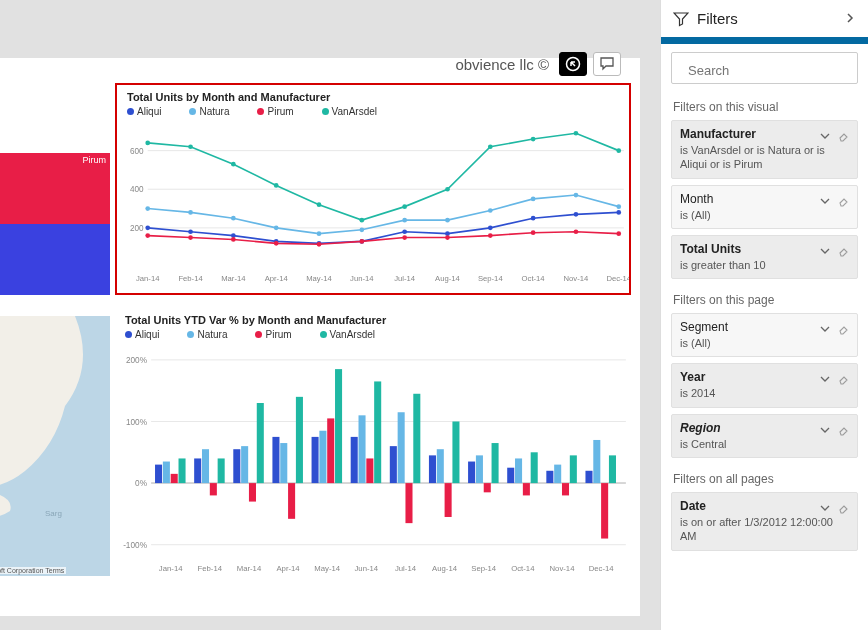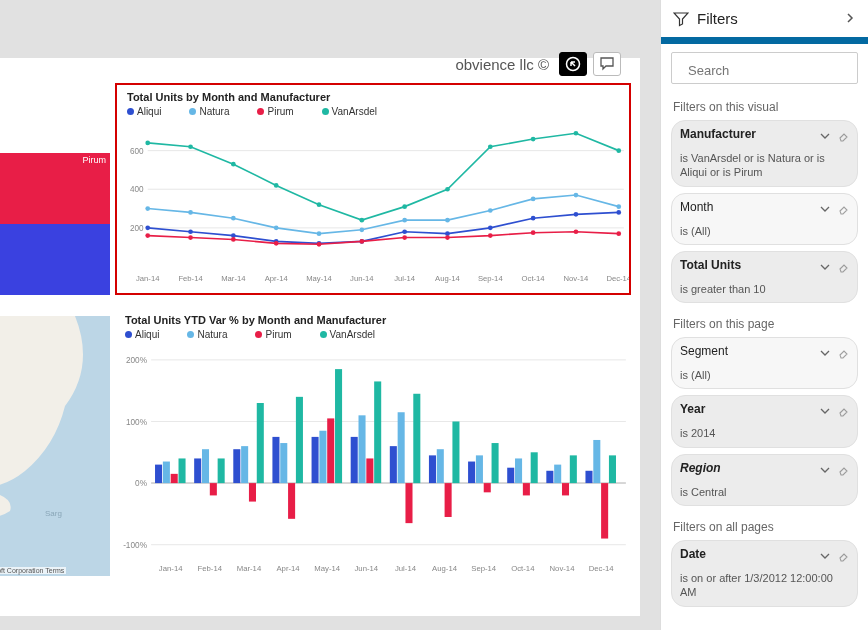--- a/index.html
+++ b/index.html
@@ -26,27 +26,27 @@
   .plot{position:relative;width:100%;height:calc(100% - 40px);margin-top:2px}
 
   
   .filters-pane{position:absolute;right:0;top:0;width:208px;height:630px;background:#fff;border-left:1px solid #ddd;display:flex;flex-direction:column}
   .fp-header{display:flex;align-items:center;gap:8px;padding:10px 12px;border-bottom:7px solid #0369a1}
   .fp-header .title{font-size:15px;font-weight:400;color:#222;flex:1}
   .search-row{padding:8px 10px}
   .search-box{display:flex;align-items:flex-end;gap:8px;border:1px solid #ccc;border-radius:2px;padding:5px 8px;height:32px}
   .search-box input{border:none;outline:none;font-size:13px;flex:1;color:#555;background:transparent}
   .section-label{font-size:12px;color:#666;padding:8px 12px 4px 12px}
-  .filter-card{margin:2px 10px 6px 10px;border:1px solid #e0e0e0;border-radius:14px;background:#f7f7f7;padding:6px 8px}
+  .filter-card{margin:2px 10px 6px 10px;border:1px solid #e0e0e0;border-radius:2px;background:#f7f7f7;padding:6px 8px}
   .filter-card.active{background:#ececec}
   .fc-head{display:flex;align-items:center;gap:6px}
   .fc-name{font-size:12px;flex:1;color:#222}
   .fc-name.bold{font-weight:600}
   .fc-name.italic{font-style:italic;font-weight:600}
-  .fc-desc{font-size:11px;color:#555;margin-top:10px;line-height:1.3}
+  .fc-desc{font-size:11px;color:#555;margin-top:2px;line-height:1.3}
   .chev{width:12px;height:12px;display:inline-block}
   .erase{width:12px;height:12px;display:inline-block;opacity:.6}
   .chevron-right{font-size:14px;color:#666}
   .funnel-icon{width:16px;height:16px}
 </style>
 </head>
 <body>
 <div id="app">
 
 <div class="canvas">

